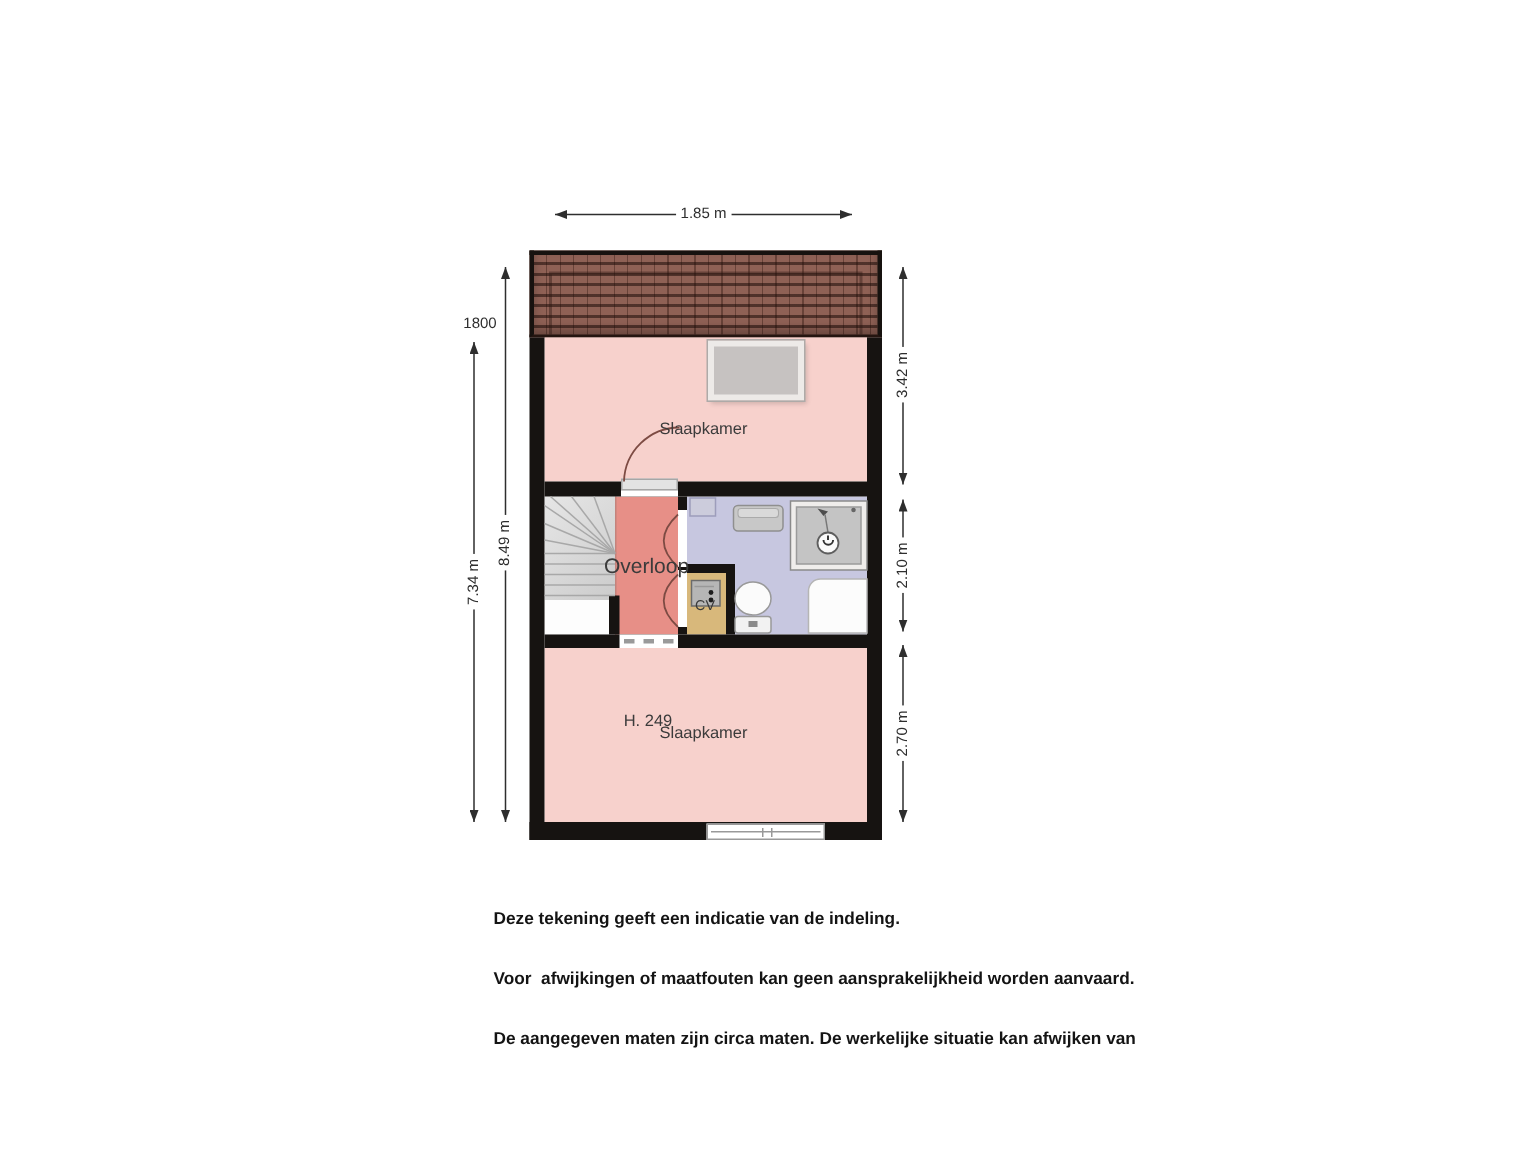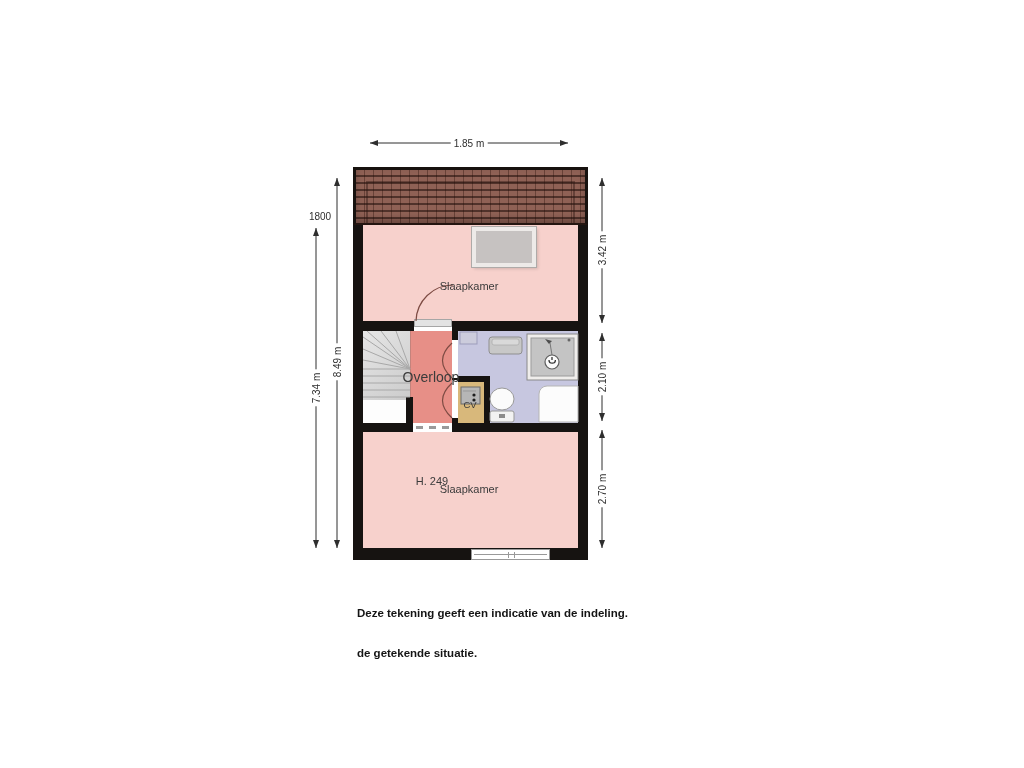--- a/index.html
+++ b/index.html
@@ -44,21 +44,21 @@
             border:4px solid #edeae8;outline:1px solid #aeaaa8;box-sizing:border-box;
             box-shadow:2px 2px 3px rgba(0,0,0,.15);}
 
   
   .lbl{position:absolute;transform:translate(-50%,-50%);color:#3b3b3b;white-space:nowrap;}
   .lbl.v{transform:translate(-50%,-50%) rotate(-90deg);}
   .dim{font-size:10px;color:#2e2e2e;background:#fff;padding:0 3px;}
   .room-lbl{font-size:11px;}
   .small-lbl{font-size:9.5px;}
 
-  .disclaimer{left:357px;top:580px;width:440px;font-size:11.5px;font-weight:bold;
+  .disclaimer{left:329px;top:580px;width:440px;font-size:11.5px;font-weight:bold;
               color:#141414;line-height:13.4px;white-space:pre-wrap;}
 
   svg{position:absolute;left:0;top:0;pointer-events:none;}
 </style>
 </head>
 <body>
 
 <div class="canvas">
 
   <div class="abs roof">
@@ -177,16 +177,17 @@
   <div class="lbl dim" style="left:469px;top:143px;">1.85 m</div>
   <div class="lbl dim v" style="left:337px;top:362px;">8.49 m</div>
   <div class="lbl dim v" style="left:316px;top:388px;">7.34 m</div>
   <div class="lbl dim" style="left:320px;top:216px;">1800</div>
   <div class="lbl dim v" style="left:602px;top:250px;">3.42 m</div>
   <div class="lbl dim v" style="left:602px;top:377px;">2.10 m</div>
   <div class="lbl dim v" style="left:602px;top:489px;">2.70 m</div>
 
   <div class="abs disclaimer">
     <div>Deze tekening geeft een indicatie van de indeling.</div>
-    <div>de getekende situatie.</div>
+    <div>Voor  afwijkingen of maatfouten kan geen aansprakelijkheid worden aanvaard.</div>
+    <div>De aangegeven maten zijn circa maten. De werkelijke situatie kan afwijken van</div>
   </div>
 
 </div>
 
 </body></html>

